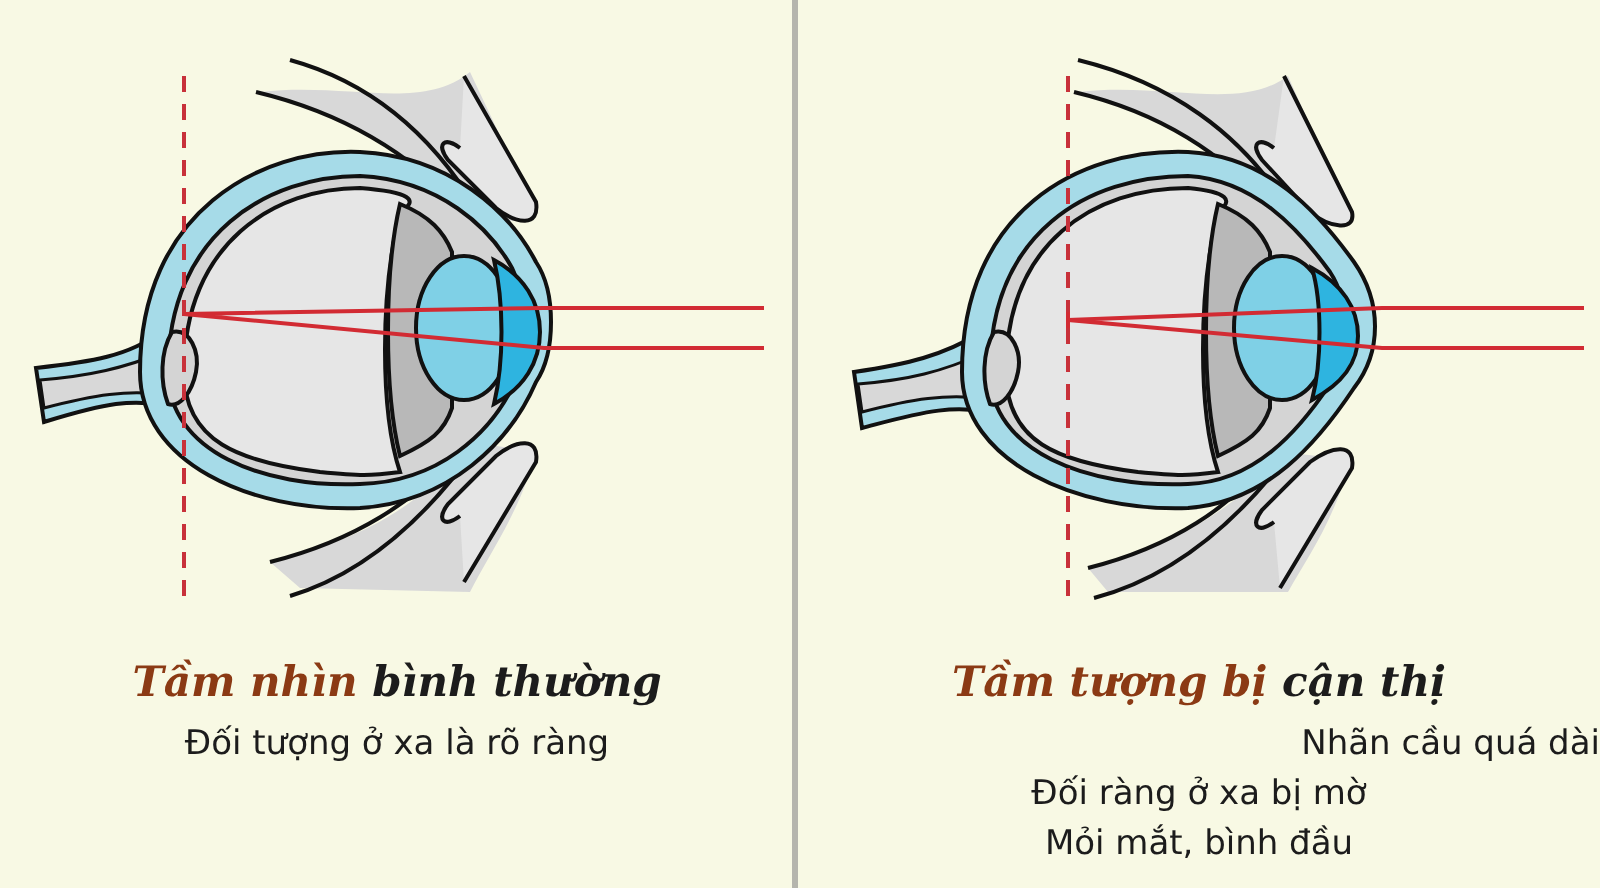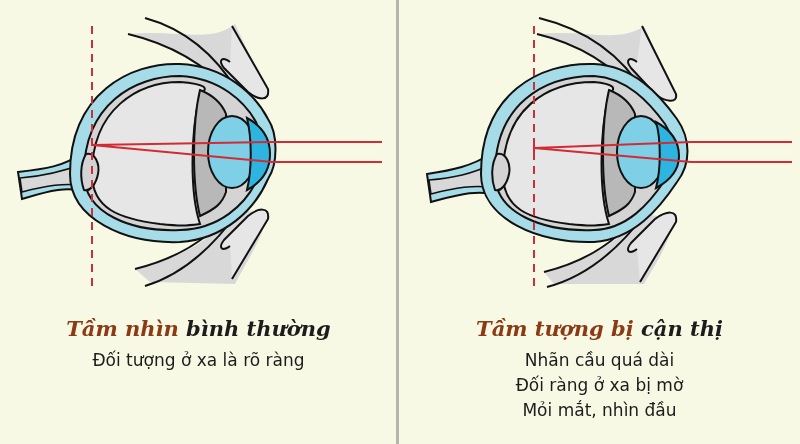--- a/index.html
+++ b/index.html
@@ -1,17 +1,17 @@
 <!DOCTYPE html>
 <html><head>
 <meta charset="utf-8">
 <style>
   html,body{margin:0;padding:0;}
   body{width:800px;height:444px;background:#f8f9e4;position:relative;overflow:hidden;font-family:"DejaVu Sans",sans-serif;}
-  .panel{position:absolute;top:4px;height:348px;}
+  .panel{position:absolute;top:16px;height:348px;}
   .panel.left{left:0;width:397px;}
   .panel.right{left:399px;width:401px;}
   .divider{position:absolute;left:396px;top:0;width:3px;height:444px;background:#b5b5ad;}
   svg.eye{position:absolute;left:0;top:0;}
   .caption{position:absolute;left:0;width:100%;text-align:center;}
   .title{font-family:"DejaVu Serif",serif;font-style:italic;font-weight:bold;font-size:21px;line-height:26px;}
   .title .accent{color:#8b3a14;}
   .title .dark{color:#1c1c1c;}
   .line{font-size:17px;color:#1c1c1c;line-height:25px;}
 </style>
@@ -88,17 +88,17 @@
     <path d="M98,150 C107,148 112,160 110,170 C108,180 102,188 96,186 C92,175 92,160 98,150 Z" fill="#d4d4d4" stroke="#111" stroke-width="2"></path>
     <line x1="135" y1="22" x2="135" y2="285" stroke="#c8313a" stroke-width="2" stroke-dasharray="8,6"></line>
     <path d="M393,138 L292,138 L135,144 L292,158 L393,158" fill="none" stroke="#d22b33" stroke-width="2"></path>
     <line x1="135" y1="140" x2="135" y2="148" stroke="#d22b33" stroke-width="2"></line>
   </svg>
   <div class="caption" style="top:312px;">
     <div class="title">
       <span class="accent">Tầm tượng bị</span>
       <span class="dark">cận thị</span>
     </div>
-    <div class="line" style="margin-top:6px;">Nhãn cầu quá dài</div>
+    <div class="line" style="margin-top:6px;text-align:right;">Nhãn cầu quá dài</div>
     <div class="line">Đối ràng ở xa bị mờ</div>
-    <div class="line">Mỏi mắt, nhìn đầu</div>
+    <div class="line">Mỏi mắt, bình đầu</div>
   </div>
 </div>
 
 </body></html>

